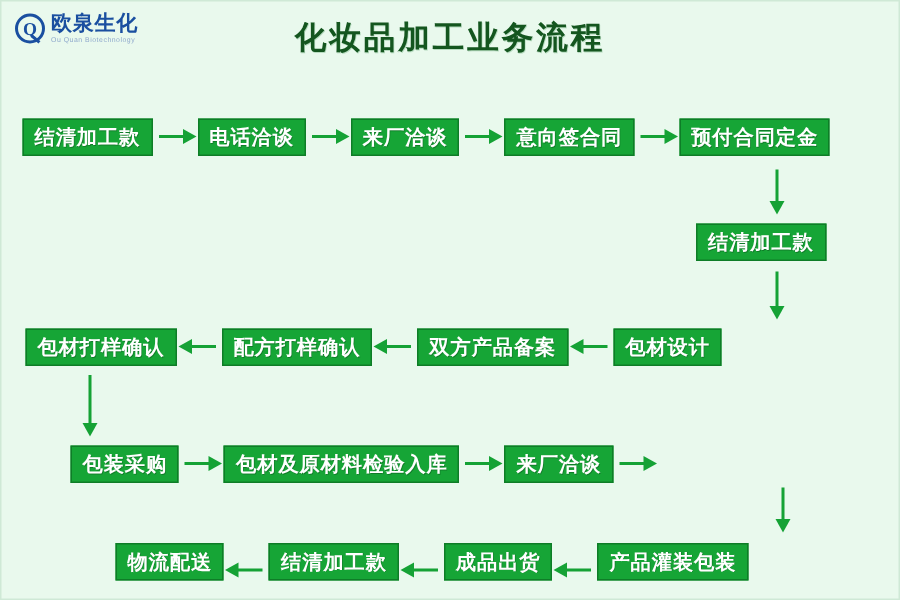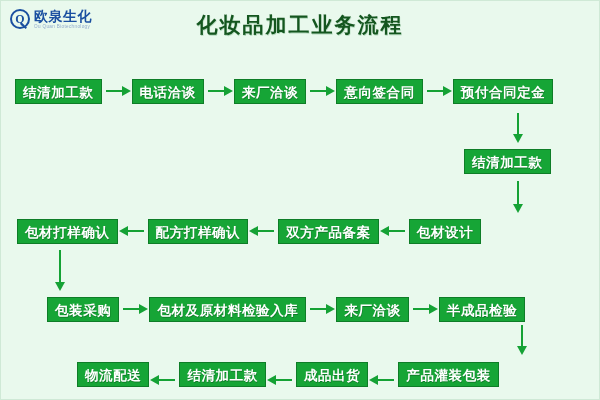--- a/index.html
+++ b/index.html
@@ -272,21 +272,20 @@
     <div class="node">包材及原材料检验入库</div>
     <div class="arrow-h right">
         <span class="shaft"></span>
         <span class="head"></span>
       </div>
     <div class="node">来厂洽谈</div>
     <div class="arrow-h right">
         <span class="shaft"></span>
         <span class="head"></span>
       </div>
-    <div class="node">半成品检验</div>
   </div>
 
   <div class="arrow-v" id="conn-4-5">
       <span class="shaft"></span>
       <span class="head"></span>
     </div>
 
   <div class="row" id="row5">
     <div class="node">物流配送</div>
     <div class="arrow-h left">

